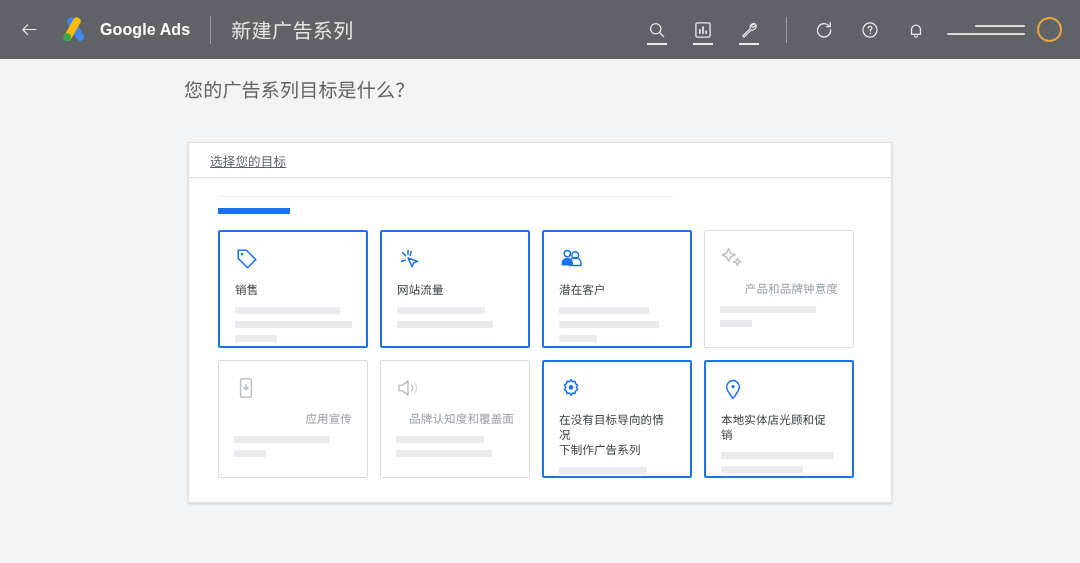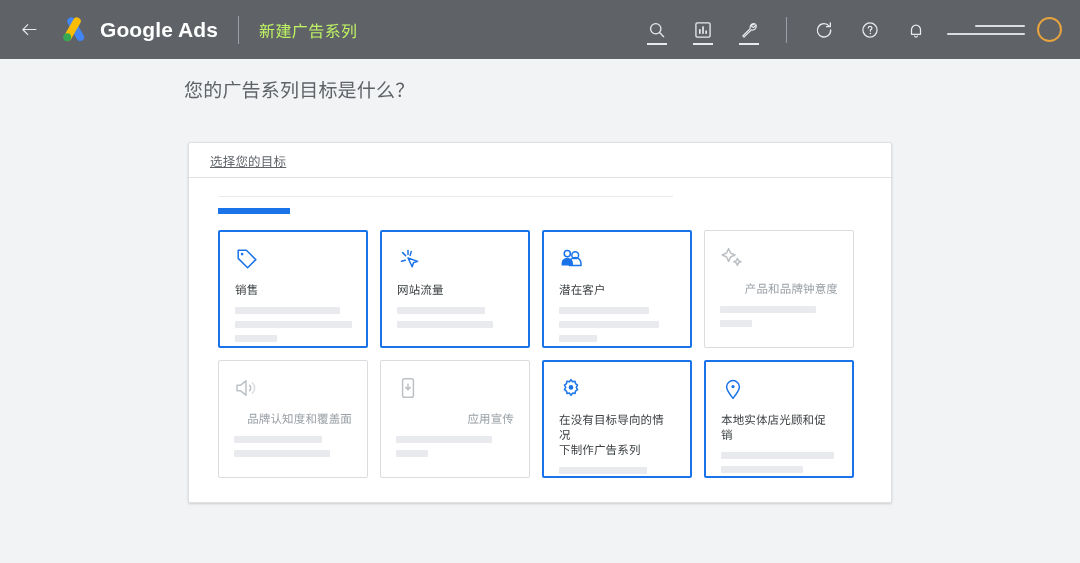--- a/index.html
+++ b/index.html
@@ -53,34 +53,34 @@
     align-items: center;
     cursor: pointer;
   }
   .brand-logo {
     width: 32px; height: 32px;
     margin-right: 10px;
     display: block;
   }
   .brand-name {
     color: #ffffff;
-    font-size: 21px;
+    font-size: 16px;
     font-weight: bold;
     letter-spacing: 0.1px;
     white-space: nowrap;
   }
   .appbar-divider {
     width: 1px;
     height: 28px;
     background: #9aa0a6;
     margin: 0 20px;
   }
   .appbar-title {
-    color: #bef264;
-    font-size: 16px;
+    color: #e5e5e5;
+    font-size: 20px;
     white-space: nowrap;
     letter-spacing: 0.4px;
   }
 
   .icon-btn {
     width: 34px;
     height: 34px;
     margin: 0 6px;
     display: flex;
     align-items: center;
@@ -397,44 +397,44 @@
             </div>
             <div class="goal-label">产品和品牌钟意度</div>
             <div class="skeletons">
               <div class="skel" style="width: 96px;"></div>
               <div class="skel" style="width: 32px;"></div>
             </div>
           </div>
           <div class="goal-card disabled">
             <div class="goal-icon">
               <svg width="24" height="24" viewBox="0 0 24 24">
+                <rect x="6.6" y="2.8" width="10.8" height="18.4" rx="1.8" fill="none" stroke="#bdc1c6" stroke-width="1.5" stroke-linejoin="round" stroke-linecap="round"></rect>
+                <path d="M12 8.2v5.4M9.8 11.4L12 13.6l2.2-2.2" fill="none" stroke="#bdc1c6" stroke-width="1.5" stroke-linejoin="round" stroke-linecap="round"></path>
+              </svg>
+            </div>
+            <div class="goal-label">应用宣传</div>
+            <div class="skeletons">
+              <div class="skel" style="width: 96px;"></div>
+              <div class="skel" style="width: 32px;"></div>
+            </div>
+          </div>
+          <div class="goal-card disabled">
+            <div class="goal-icon">
+              <svg width="24" height="24" viewBox="0 0 24 24">
                 <path d="M3 9.2h3.6L12 4.8v14.4L6.6 14.8H3z" fill="none" stroke="#bdc1c6" stroke-width="1.5" stroke-linejoin="round" stroke-linecap="round"></path>
                 <path d="M15.6 9.4a3.6 3.6 0 0 1 0 5.2" fill="none" stroke="#bdc1c6" stroke-width="1.5" stroke-linejoin="round" stroke-linecap="round"></path>
                 <path d="M18.4 6.8a7.2 7.2 0 0 1 0 10.4" fill="none" stroke="#bdc1c6" stroke-width="1.5" stroke-linejoin="round" stroke-linecap="round" opacity="0.55"></path>
               </svg>
             </div>
             <div class="goal-label">品牌认知度和覆盖面</div>
             <div class="skeletons">
               <div class="skel" style="width: 88px;"></div>
               <div class="skel" style="width: 96px;"></div>
             </div>
           </div>
-          <div class="goal-card disabled">
-            <div class="goal-icon">
-              <svg width="24" height="24" viewBox="0 0 24 24">
-                <rect x="6.6" y="2.8" width="10.8" height="18.4" rx="1.8" fill="none" stroke="#bdc1c6" stroke-width="1.5" stroke-linejoin="round" stroke-linecap="round"></rect>
-                <path d="M12 8.2v5.4M9.8 11.4L12 13.6l2.2-2.2" fill="none" stroke="#bdc1c6" stroke-width="1.5" stroke-linejoin="round" stroke-linecap="round"></path>
-              </svg>
-            </div>
-            <div class="goal-label">应用宣传</div>
-            <div class="skeletons">
-              <div class="skel" style="width: 96px;"></div>
-              <div class="skel" style="width: 32px;"></div>
-            </div>
-          </div>
           <div class="goal-card enabled">
             <div class="goal-icon">
               <svg width="24" height="24" viewBox="0 0 24 24">
                 <path d="M12 2.6l1.5 2.1 2.5-.5.5 2.5 2.1 1.5-1.4 2.2 1.4 2.2-2.1 1.5-.5 2.5-2.5-.5L12 18.2l-1.5-2.1-2.5.5-.5-2.5-2.1-1.5 1.4-2.2-1.4-2.2 2.1-1.5.5-2.5 2.5.5z" fill="none" stroke="#1a73e8" stroke-width="1.5" stroke-linejoin="round" stroke-linecap="round"></path>
                 <circle cx="12" cy="10.4" r="2.3" fill="#1a73e8"></circle>
               </svg>
             </div>
             <div class="goal-label">在没有目标导向的情况
 下制作广告系列</div>
             <div class="skeletons">

